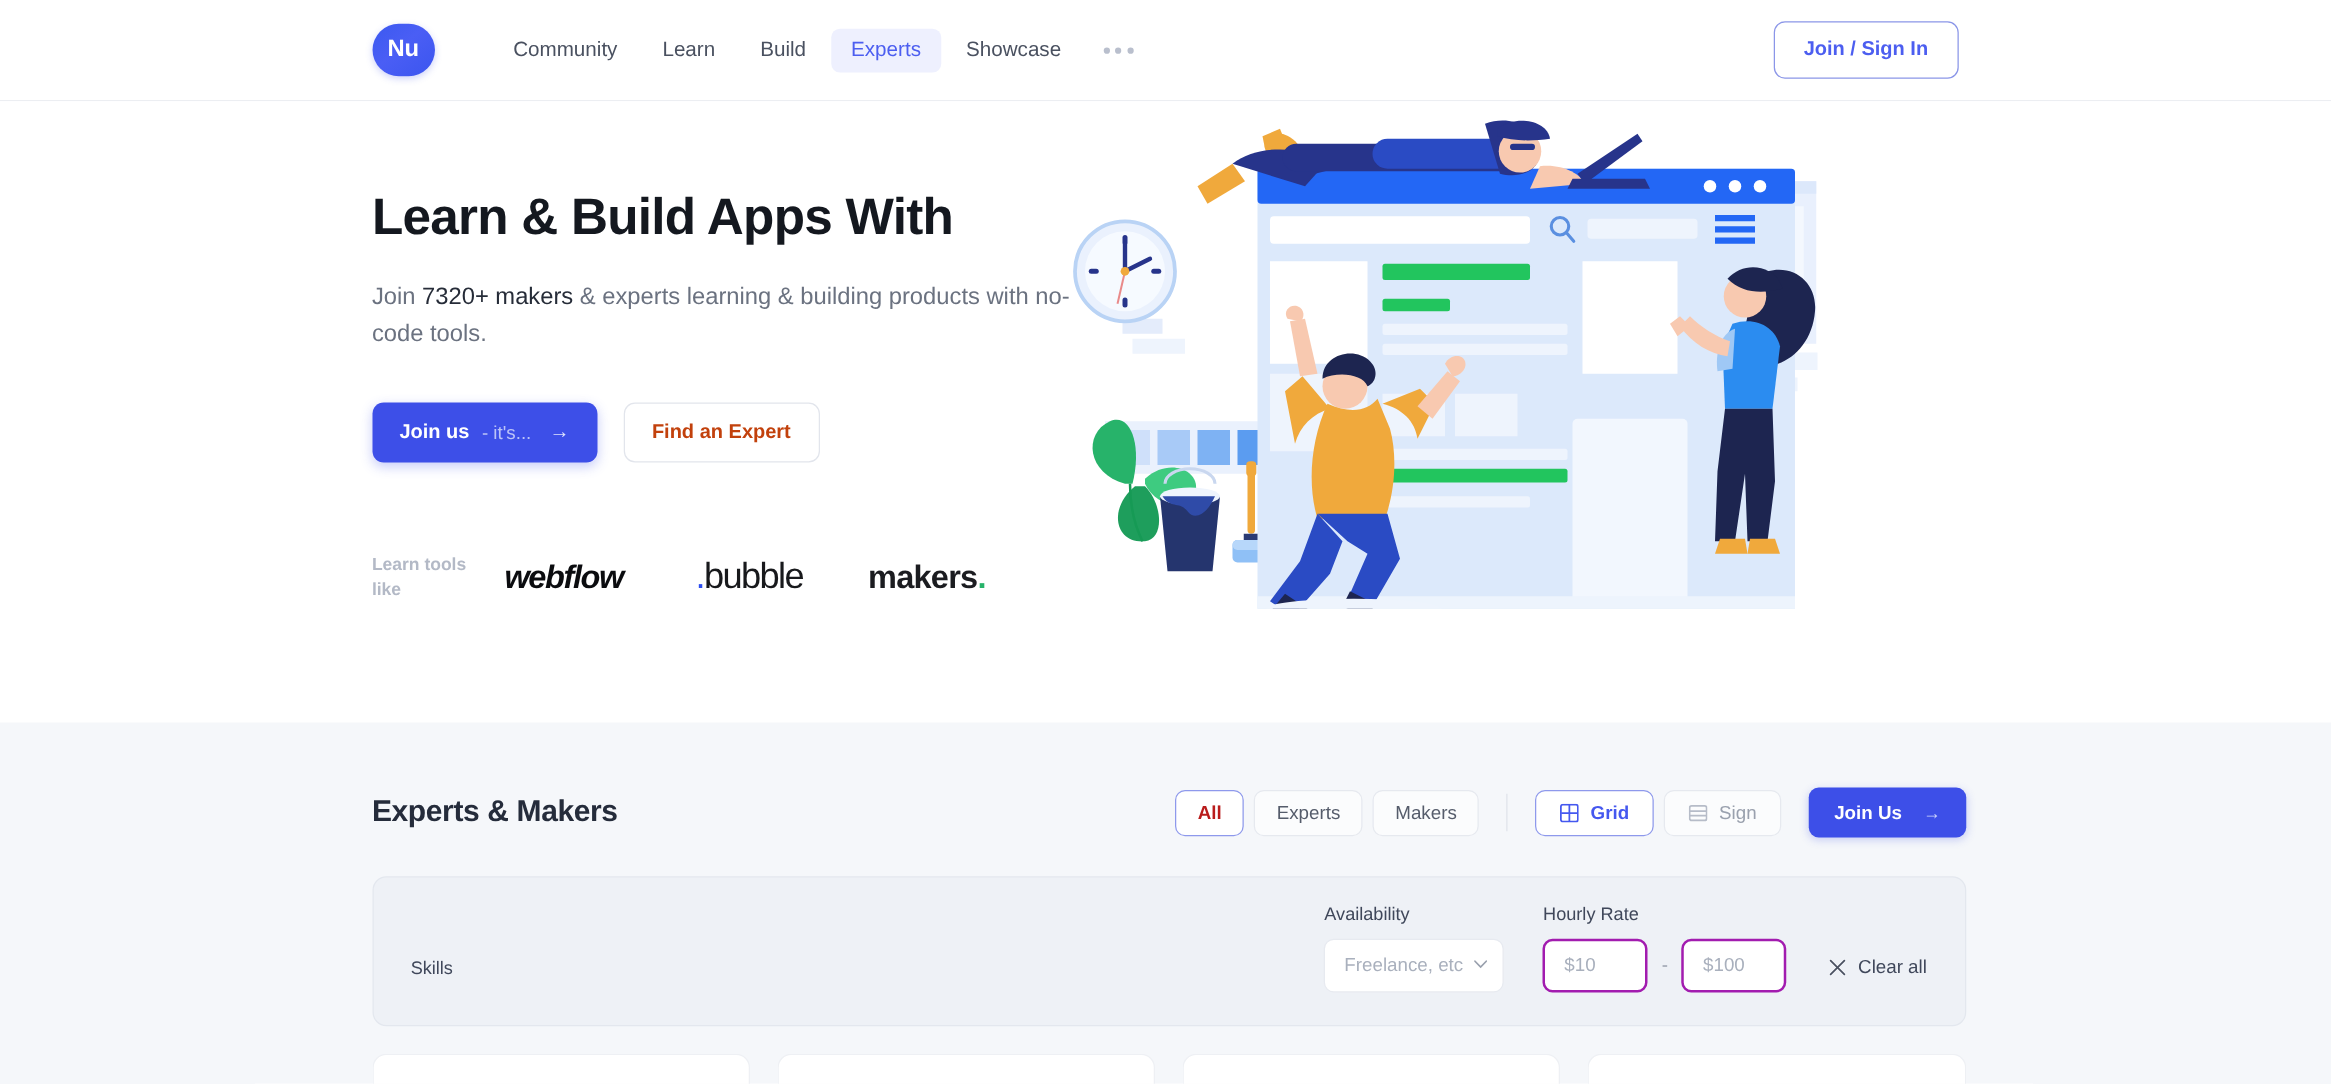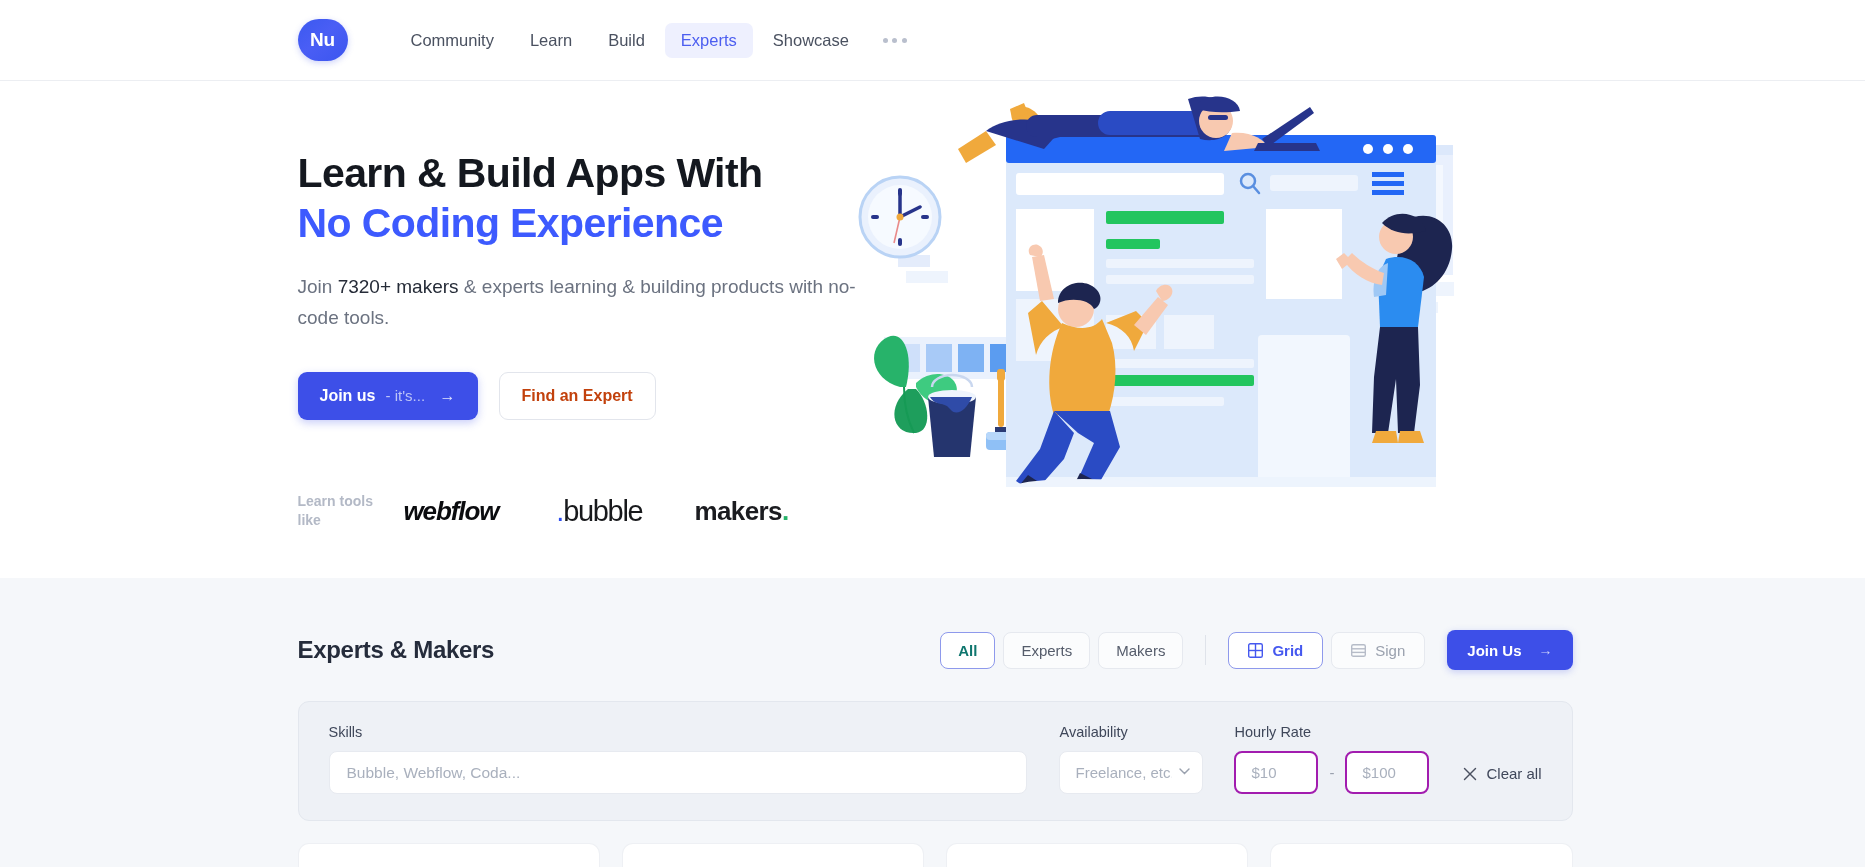--- a/index.html
+++ b/index.html
@@ -238,21 +238,21 @@
     padding: 9px 17px;
     font-size: 15px;
     color: #555c6b;
     cursor: pointer;
     font-family: inherit;
     white-space: nowrap;
   }
   .seg-btn.active {
     background: #fff;
     border-color: #8e99ec;
-    color: #0f766e;
+    color: #b91c1c;
     font-weight: bold;
   }
   .divider-v {
     width: 1px;
     height: 30px;
     background: #dfe3ea;
     margin: 0 22px;
   }
   .viewtoggle { display: flex; gap: 8px; }
   .view-btn {
@@ -406,30 +406,32 @@
       <div class="nav-item">Build</div>
       <div class="nav-item active">Experts</div>
       <div class="nav-item">Showcase</div>
       <div class="nav-dots">
         <span></span>
         <span></span>
         <span></span>
       </div>
     </nav>
 
+    <div class="header-right">
+      <button class="btn-signin">Join / Sign In</button>
+    </div>
   </div>
 </div>
 
 <section class="hero">
   <div class="hero-inner">
 
     <div class="hero-left">
       <h1 class="hero-h1">
         <span>Learn &amp; Build Apps With</span>
-        <span class="accent">No Coding Experience</span>
       </h1>
 
       <p class="hero-sub"><span>Join </span><b>7320+ makers</b><span> &amp; experts learning &amp; building products with no-code tools.</span></p>
 
       <div class="hero-cta">
         <button class="btn-primary">
           <span class="lbl">Join us</span>
           <span class="sublbl">- it's...</span>
           <span class="arr">→</span>
         </button>
@@ -597,21 +599,20 @@
           <span>Join Us</span>
           <span class="arr">→</span>
         </button>
       </div>
     </div>
 
     <div class="filters">
 
       <div class="f-group f-skills">
         <div class="f-label">Skills</div>
-        <input class="f-input" type="text" placeholder="Bubble, Webflow, Coda..." style="">
       </div>
 
       <div class="f-group">
         <div class="f-label">Availability</div>
         <div class="f-select-wrap">
           <select class="f-select">
             <option>Freelance, etc.</option>
           </select>
           <svg class="chev" viewBox="0 0 11 7">
             <path d="M1 1 L5.5 5.6 L10 1" fill="none" stroke="#9aa1ae" stroke-width="1.4" stroke-linecap="round"></path>

